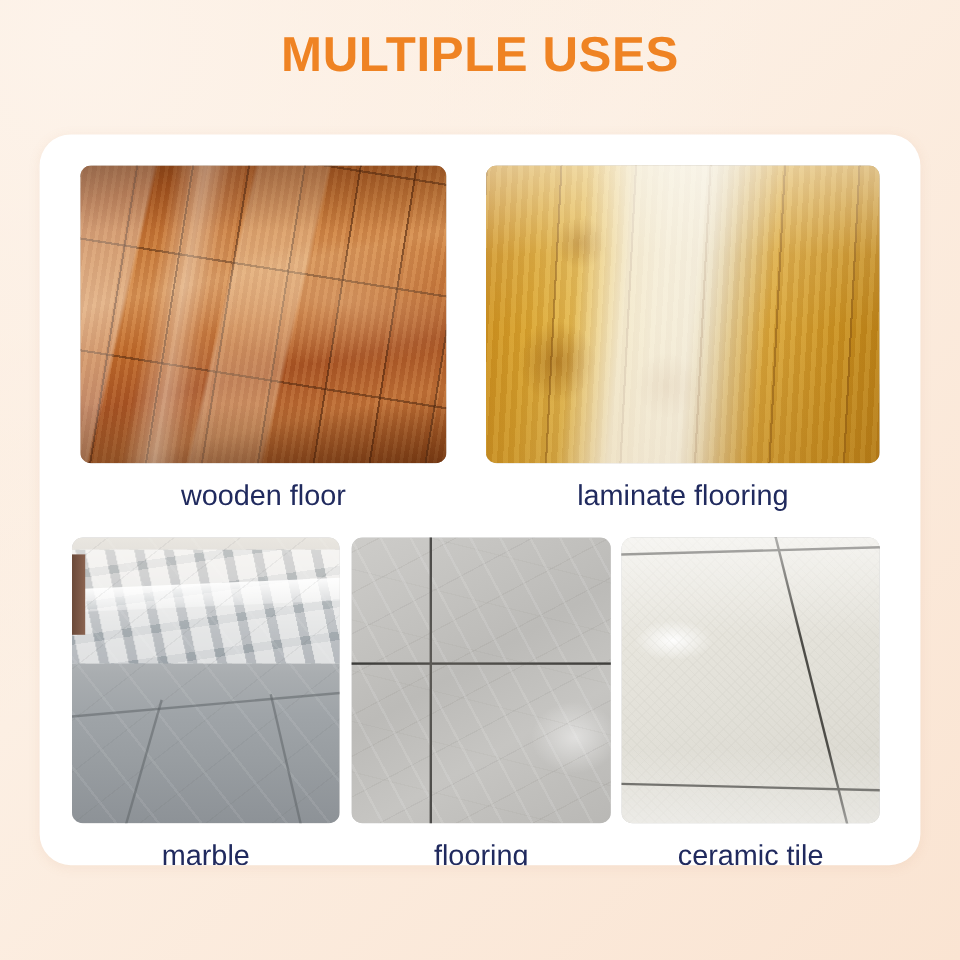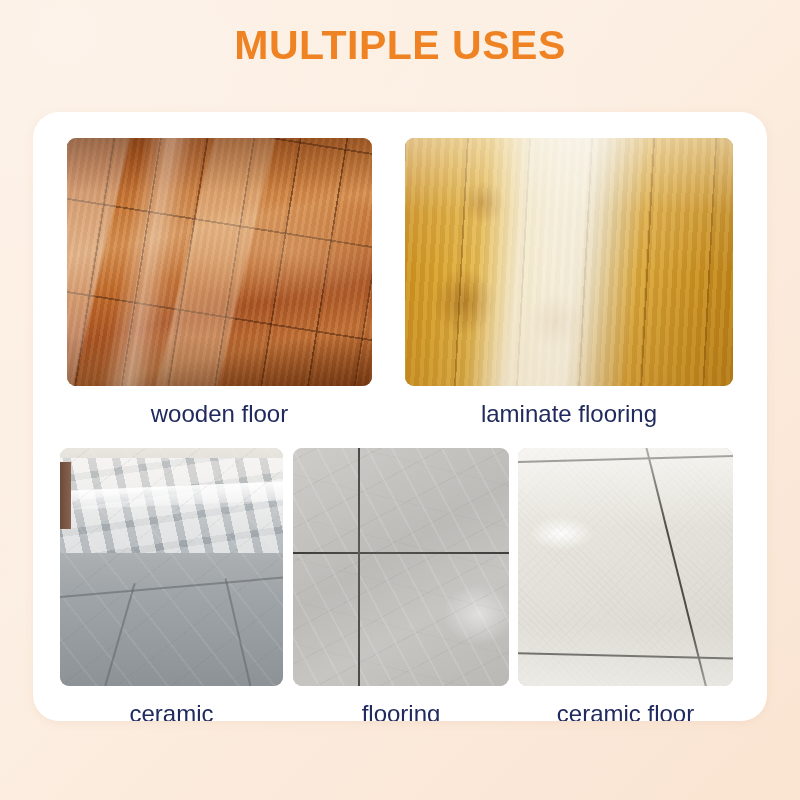--- a/index.html
+++ b/index.html
@@ -233,21 +233,21 @@
         <div class="art-marble">
           <div class="ref"></div>
           <div class="band"></div>
           <div class="vein"></div>
           <div class="post"></div>
           <div class="grout g1"></div>
           <div class="grout g2"></div>
           <div class="grout g3"></div>
         </div>
       </div>
-      <div class="caption">ceramic</div>
+      <div class="caption">marble</div>
     </div>
 
     <div class="cell r2 cell-terrazzo">
       <div class="photo">
         <div class="art-terrazzo">
           <div class="vein"></div>
           <div class="gh"></div>
           <div class="gv"></div>
         </div>
       </div>
@@ -257,17 +257,17 @@
     <div class="cell r2 cell-ceramic">
       <div class="photo">
         <div class="art-ceramic">
           <div class="speck"></div>
           <div class="ln ln-top"></div>
           <div class="ln ln-bot"></div>
           <div class="ln ln-diag"></div>
           <div class="gloss"></div>
         </div>
       </div>
-      <div class="caption">ceramic floor</div>
+      <div class="caption">ceramic tile</div>
     </div>
 
   </div>
 </div>
 
 </body></html>

